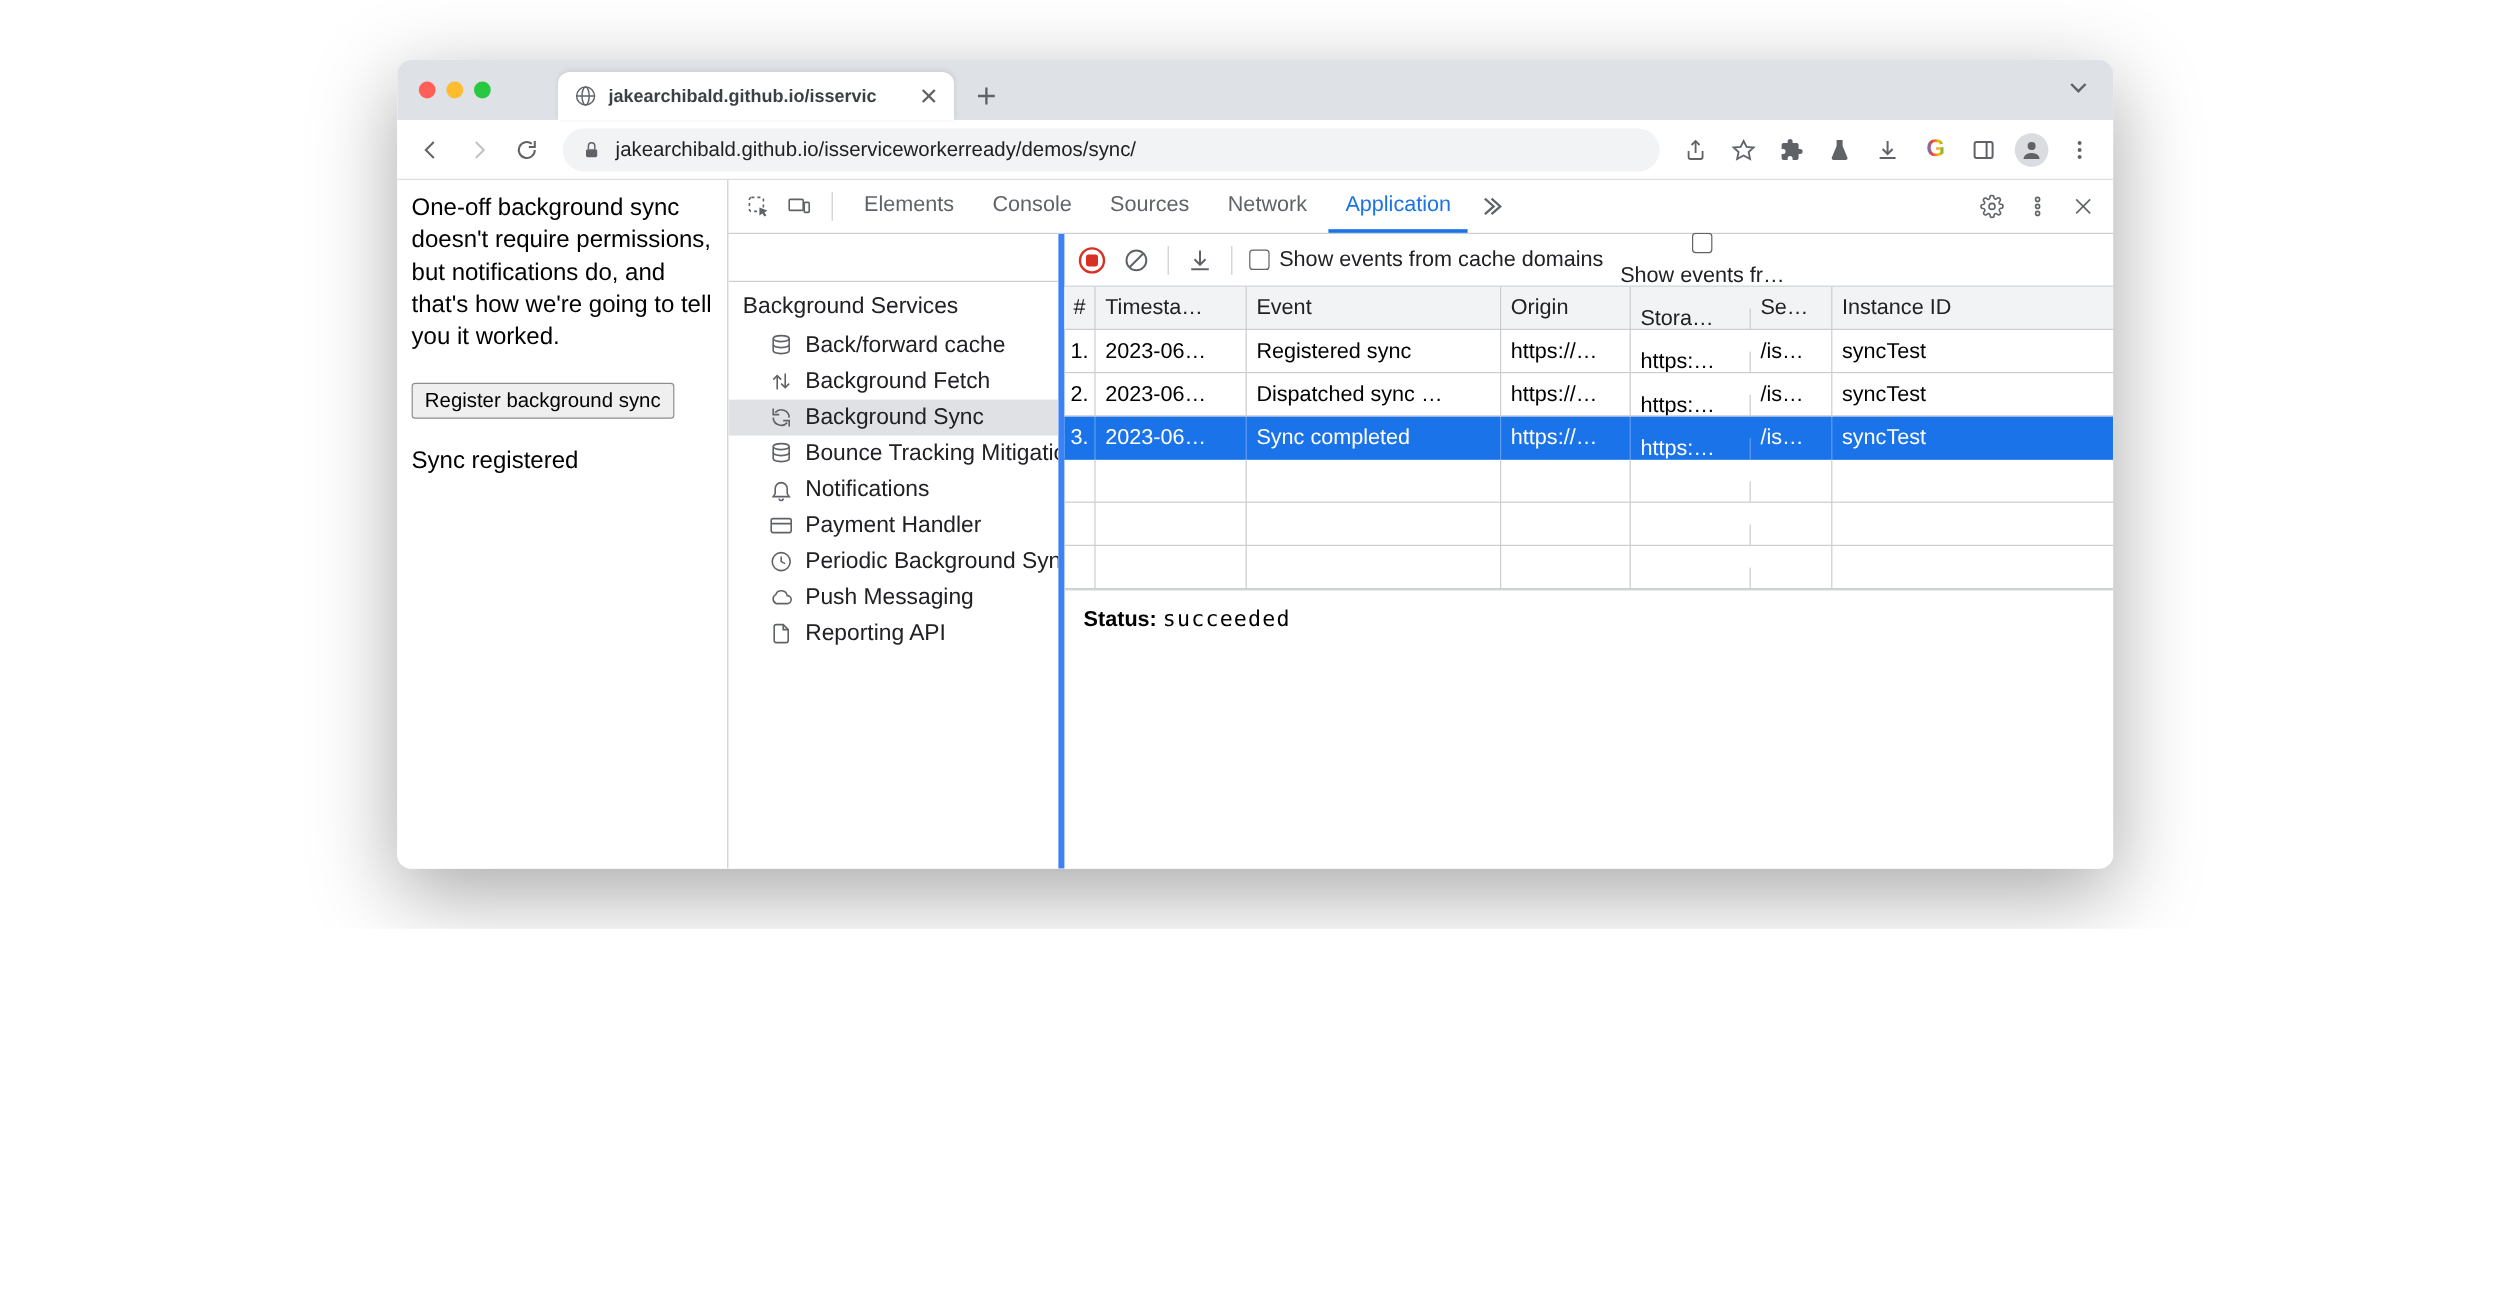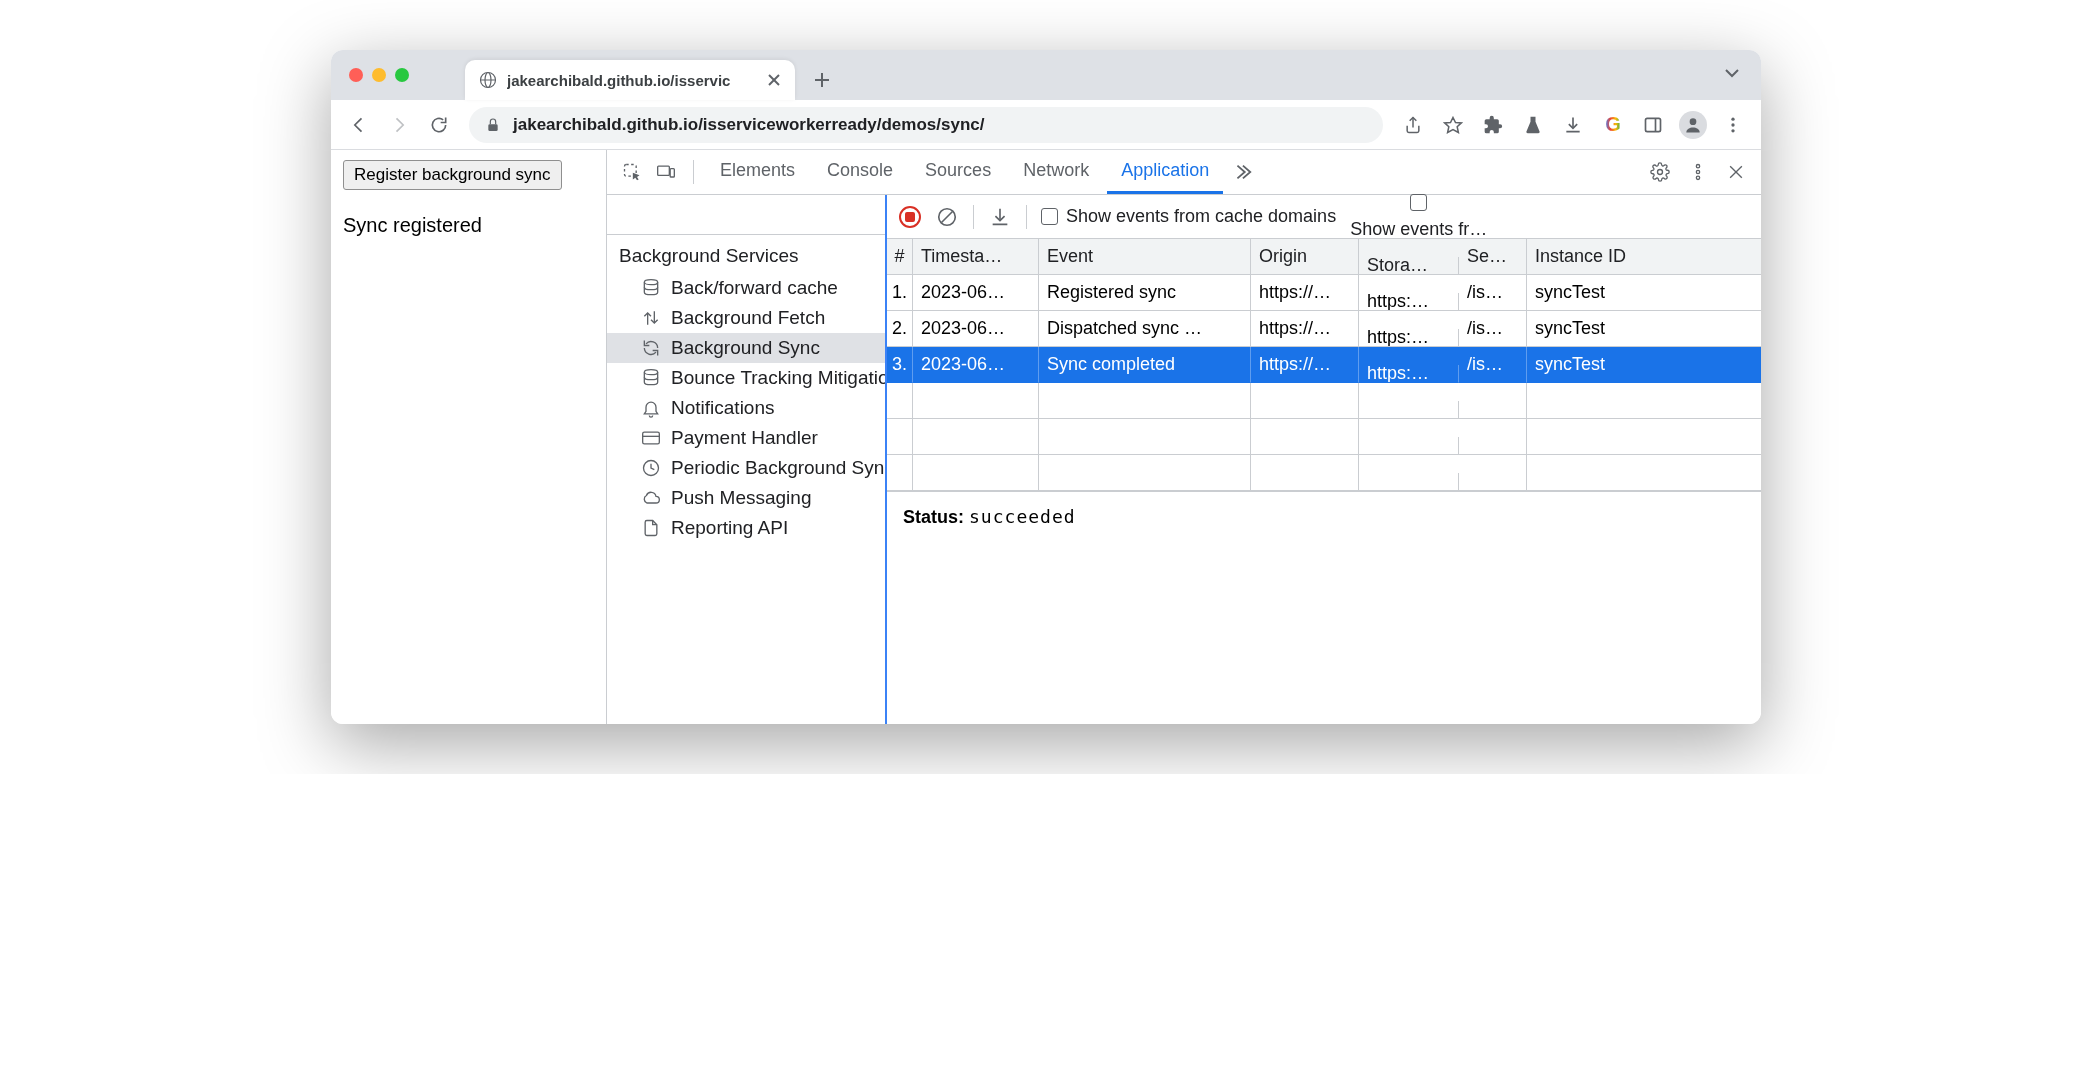--- a/index.html
+++ b/index.html
@@ -18,21 +18,21 @@
   .newtab{width:34px;height:34px;display:flex;align-items:center;justify-content:center;margin-left:10px;margin-bottom:3px;border-radius:50%;cursor:pointer;}
   .newtab svg{width:16px;height:16px;stroke:#5f6368;stroke-width:2;}
   .tabs-menu{position:absolute; right:20px; top:14px;}
   .tabs-menu svg{width:18px;height:18px;stroke:#5f6368;stroke-width:2;fill:none;}
   
   
   .toolbar{height:50px;background:#fff;border-bottom:1px solid #dadce0;display:flex;align-items:center;padding:0 10px;gap:4px;}
   .tb-btn{width:36px;height:36px;display:flex;align-items:center;justify-content:center;border-radius:50%;cursor:pointer;}
   .tb-btn svg{width:20px;height:20px;stroke:#5f6368;stroke-width:2;fill:none;}
   .tb-btn.disabled svg{stroke:#bfc1c4;}
-  .omnibox{flex:1;height:36px;background:#f1f3f4;border-radius:18px;display:flex;align-items:center;padding:0 16px;gap:12px;margin:0 8px;font-weight:bold;}
+  .omnibox{flex:1;height:36px;background:#f1f3f4;border-radius:18px;display:flex;align-items:center;padding:0 16px;gap:12px;margin:0 8px;}
   .omnibox .lock{width:16px;height:16px;fill:#5f6368;}
   .omnibox .url{font-size:17px;color:#202124;}
   .tb-icon{width:36px;height:36px;display:flex;align-items:center;justify-content:center;cursor:pointer;}
   .tb-icon svg{width:20px;height:20px;}
   .avatar{width:28px;height:28px;background:#dadce0;border-radius:50%;display:flex;align-items:center;justify-content:center;}
   .gg{display:flex;flex-direction:column;align-items:center;justify-content:center;}
   
   
   .main{flex:1;display:flex;overflow:hidden;}
   
@@ -50,21 +50,21 @@
   .dt-tool svg{width:20px;height:20px;stroke:#5f6368;stroke-width:1.6;fill:none;}
   .dt-sep{width:1px;height:24px;background:#cacdd1;margin:0 8px;}
   .dt-tab{padding:10px 14px;font-size:18px;color:#5f6368;cursor:pointer;border-bottom:3px solid transparent;}
   .dt-tab.active{color:#1a73e8;border-bottom-color:#1a73e8;}
   .dt-more{width:30px;display:flex;align-items:center;justify-content:center;}
   .dt-right{margin-left:auto;display:flex;align-items:center;gap:8px;}
   
   .dt-body{flex:1;display:flex;min-height:0;}
   
   
-  .dt-side{width:280px;border-right:2px solid #3b82f6;overflow:hidden;padding-top:0;}
+  .dt-side{width:280px;border-right:5px solid #3b82f6;overflow:hidden;padding-top:0;}
   .dt-side .cutoff{height:40px;border-bottom:1px solid #cacdd1;}
   .side-head{font-size:19px;padding:10px 12px 6px;color:#202124;}
   .side-item{display:flex;align-items:center;gap:10px;padding:4px 10px 4px 34px;font-size:19px;color:#202124;cursor:pointer;white-space:nowrap;overflow:hidden;}
   .side-item.selected{background:#dfe1e5;}
   .side-item .sicon{width:20px;height:20px;flex-shrink:0;}
   .side-item .sicon svg{width:20px;height:20px;stroke:#5f6368;stroke-width:1.6;fill:none;}
   
   
   .dt-right-panel{flex:1;display:flex;flex-direction:column;min-width:0;}
   .event-toolbar{height:44px;border-bottom:1px solid #cacdd1;display:flex;align-items:center;padding:0 12px;gap:14px;}
@@ -208,20 +208,21 @@
           <circle cx="12" cy="5" r="2"></circle>
           <circle cx="12" cy="12" r="2"></circle>
           <circle cx="12" cy="19" r="2"></circle>
         </svg>
       </div>
   </div>
 
   <div class="main">
 
     <div class="page">
+      <p class="para">One-off background sync doesn't require permissions, but notifications do, and that's how we're going to tell you it worked.</p>
       <button class="btn">Register background sync</button>
       <div class="status-line">Sync registered</div>
     </div>
 
     <div class="devtools">
       <div class="dt-tabs">
         <div class="dt-tool">
             <svg viewBox="0 0 24 24">
               <rect x="3" y="3" width="14" height="14" rx="2" stroke-dasharray="3 3"></rect>
               <path d="M13 13l8 3-3 2 2 3-2 1-2-3-3 2z" fill="#5f6368" stroke="none"></path>

